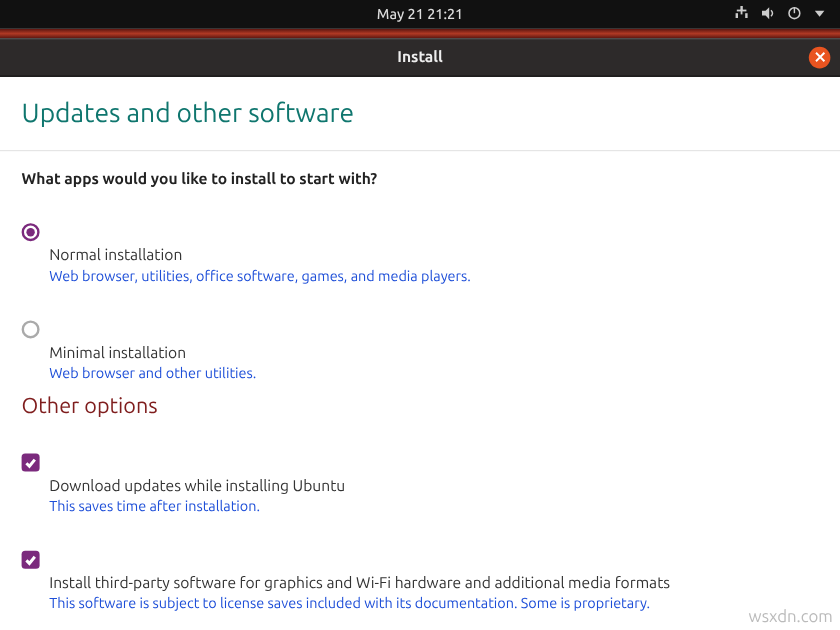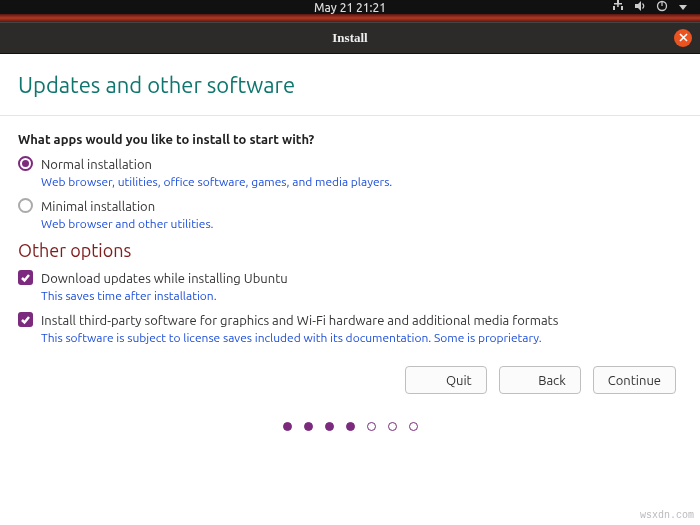--- a/index.html
+++ b/index.html
@@ -5,21 +5,21 @@
   * { box-sizing: border-box; margin: 0; padding: 0; }
   body {
     width: 700px;
     height: 525px;
     font-family: Ubuntu, "Segoe UI", sans-serif;
     background: #fff;
     overflow: hidden;
     position: relative;
   }
   .topbar {
-    height: 14px;
+    height: 24px;
     background: #111;
     color: #ddd;
     display: flex;
     align-items: center;
     font-size: 12px;
     position: relative;
   }
   .topbar-center {
     position: absolute;
     left: 50%;
@@ -43,21 +43,20 @@
     background: #2d2a2a;
     color: #eee;
     display: flex;
     align-items: center;
     justify-content: center;
     font-size: 13px;
     font-weight: 600;
     position: relative;
     border-top: 1px solid #444;
     border-bottom: 1px solid #111;
-    font-family: Liberation Serif, serif;
   }
   .close-btn {
     position: absolute;
     right: 8px;
     top: 50%;
     transform: translateY(-50%);
     width: 18px;
     height: 18px;
     border-radius: 50%;
     background: #e95420;
@@ -109,20 +108,21 @@
   .radio.selected::after {
     content: "";
     width: 7px;
     height: 7px;
     border-radius: 50%;
     background: #7b2a7d;
   }
   .opt-label {
     font-size: 13px;
     color: #333;
+    margin-top: 40px;
   }
   .opt-desc {
     font-size: 12px;
     color: #1d4ed8;
     margin: 2px 0 10px 23px;
   }
   .section-title {
     font-size: 18px;
     font-weight: 400;
     color: #7f1d1d;
@@ -167,23 +167,22 @@
     width: 9px;
     height: 9px;
     border-radius: 50%;
     border: 1.5px solid #7b2a7d;
   }
   .dot.filled { background: #7b2a7d; }
   .watermark {
     position: absolute;
     right: 6px;
     bottom: 4px;
-    font-size: 10px;
+    font-size: 14px;
     color: #bbb;
-    font-family: Liberation Mono, monospace;
   }
 </style>
 </head>
 <body>
 
 <div class="topbar">
   <div class="topbar-center">May 21  21:21</div>
   <div class="topbar-right">
     <span>
       <svg width="12" height="12" viewBox="0 0 12 12">

